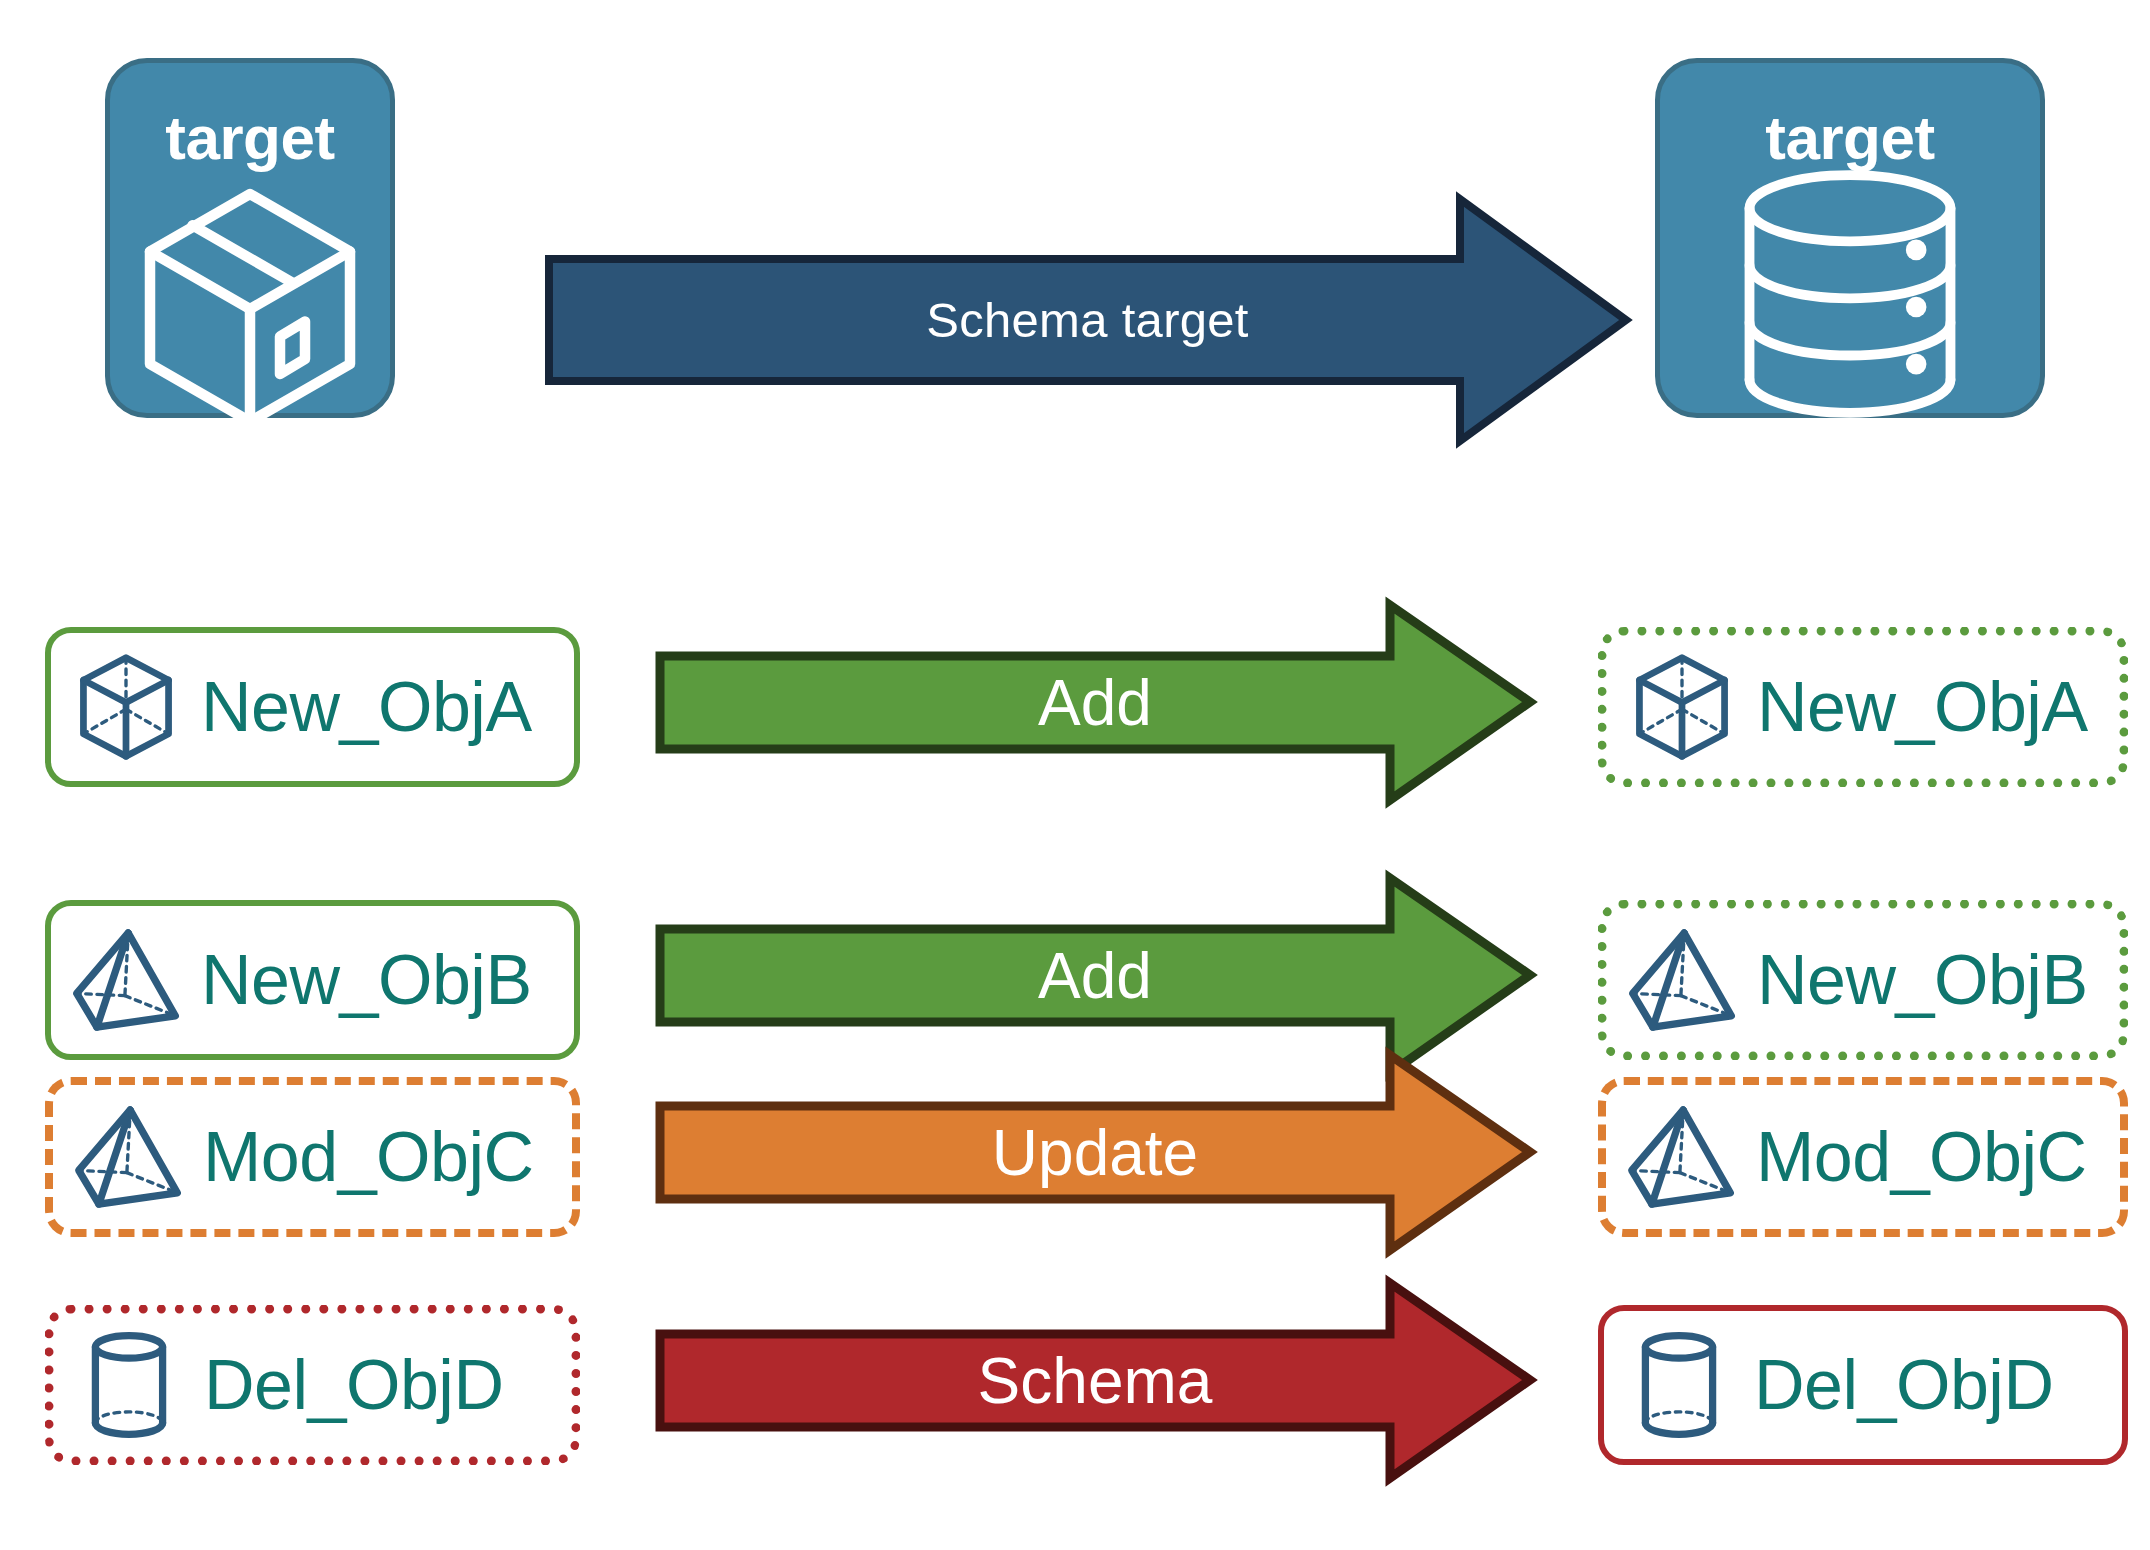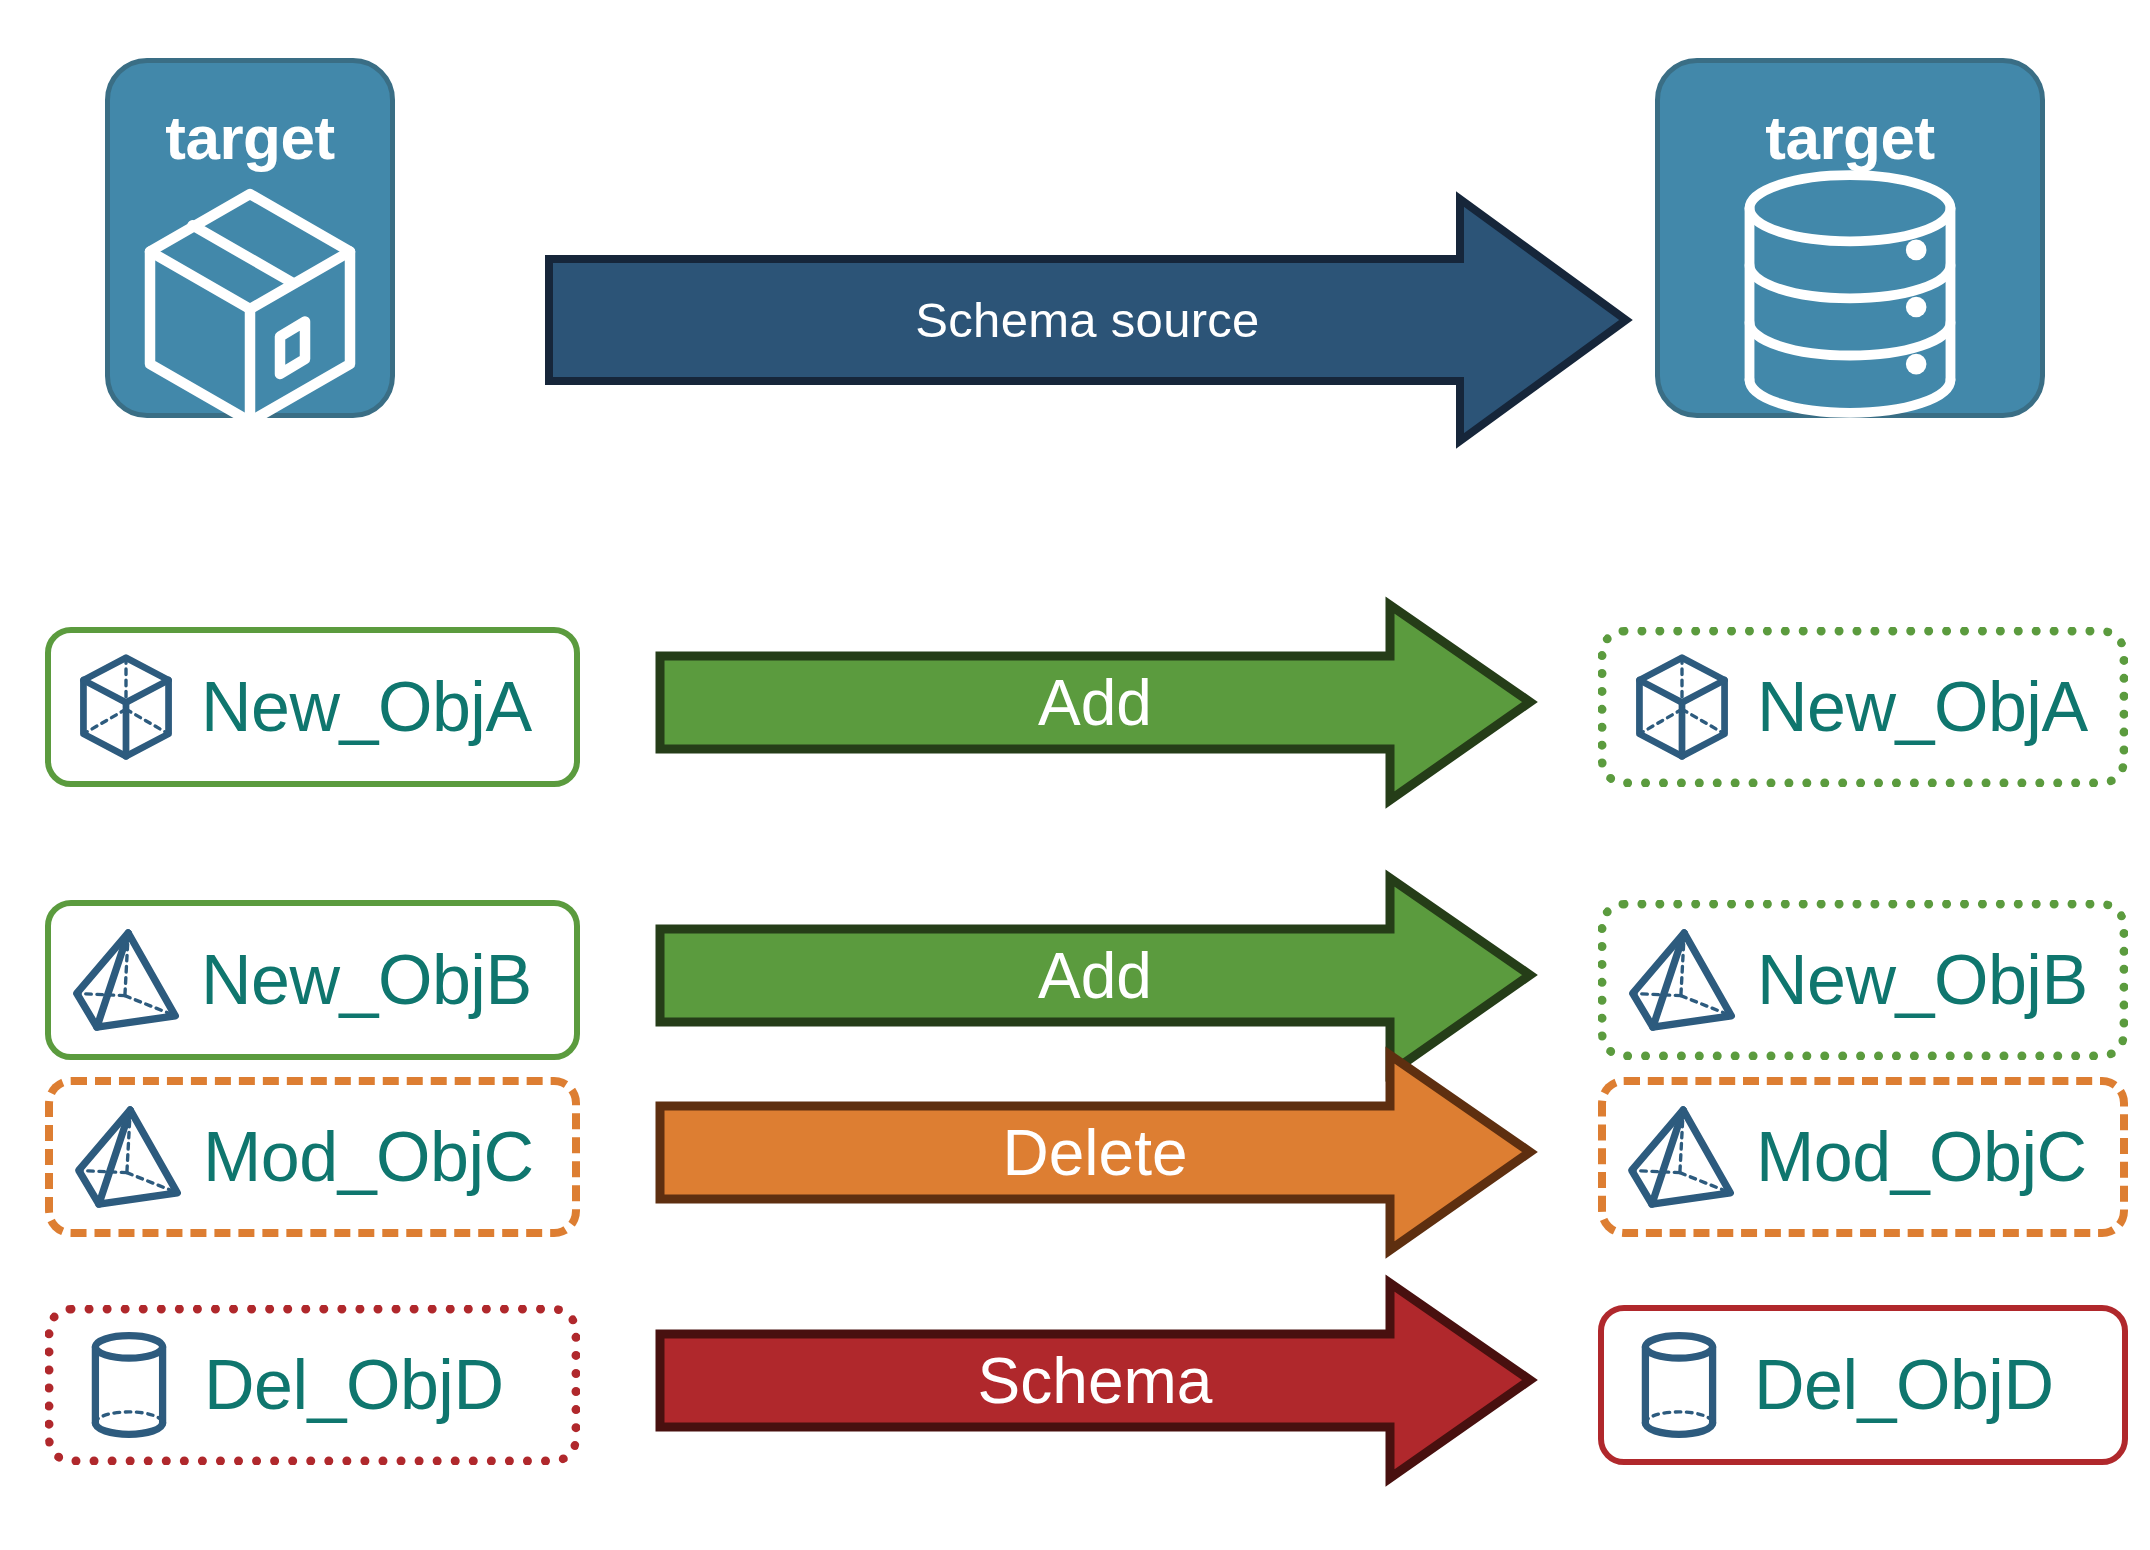--- a/index.html
+++ b/index.html
@@ -79,21 +79,21 @@
           <path d="M62 67 L72 61 L72 76 L62 82 Z"></path>
         </g>
       </svg>
     </div>
   </div>
 
   <div id="schema-arrow">
     <svg width="1085" height="250" viewBox="0 0 1085 250" preserveAspectRatio="none">
       <polygon points="4,64 915,64 915,4 1081,125 915,246 915,186 4,186" fill="#2C5477" stroke="#16263A" stroke-width="8" stroke-linejoin="miter"></polygon>
     </svg>
-    <div class="arrow-label">Schema source</div>
+    <div class="arrow-label">Schema target</div>
   </div>
 
   <div class="endpoint" id="target-card" style="background:#4288AA;border:5px solid #3A6E85;">
     <div class="ep-title">target</div>
     <div class="ep-icon">
       <svg width="226" height="250" viewBox="0 0 92 102" aria-hidden="true">
         <g fill="none" stroke="#ffffff" stroke-width="4" stroke-linejoin="round" stroke-linecap="round">
           <ellipse cx="46" cy="16" rx="41" ry="13.5"></ellipse>
           <path d="M5 16 L5 86"></path>
           <path d="M87 16 L87 86"></path>
@@ -211,21 +211,21 @@
           </g>
         </svg>
       </div>
       <div class="obj-label">Mod_ObjC</div>
     </div>
 
     <div class="action-arrow">
       <svg width="880" height="205" viewBox="0 0 880 205" preserveAspectRatio="none">
         <polygon points="5,56 735,56 735,5 875,102 735,200 735,149 5,149" fill="#DD7E32" stroke="#5E2F10" stroke-width="9" stroke-linejoin="miter"></polygon>
       </svg>
-      <div class="arrow-label">Delete</div>
+      <div class="arrow-label">Update</div>
     </div>
 
     <div class="obj-card tgt bs-dashed" style="border-color:#DD7E32;">
       <div class="obj-icon">
         <svg width="116" height="112" viewBox="0 0 100 100" aria-hidden="true">
           <g fill="none" stroke="#2D5B7E" stroke-width="6.5" stroke-linejoin="round" stroke-linecap="round">
             <path d="M52 8 L94 82 L24 92 Z"></path>
             <path d="M52 8 L6 62 L24 92"></path>
           </g>
           <g fill="none" stroke="#2D5B7E" stroke-width="3" stroke-dasharray="5 5" stroke-linecap="round">

